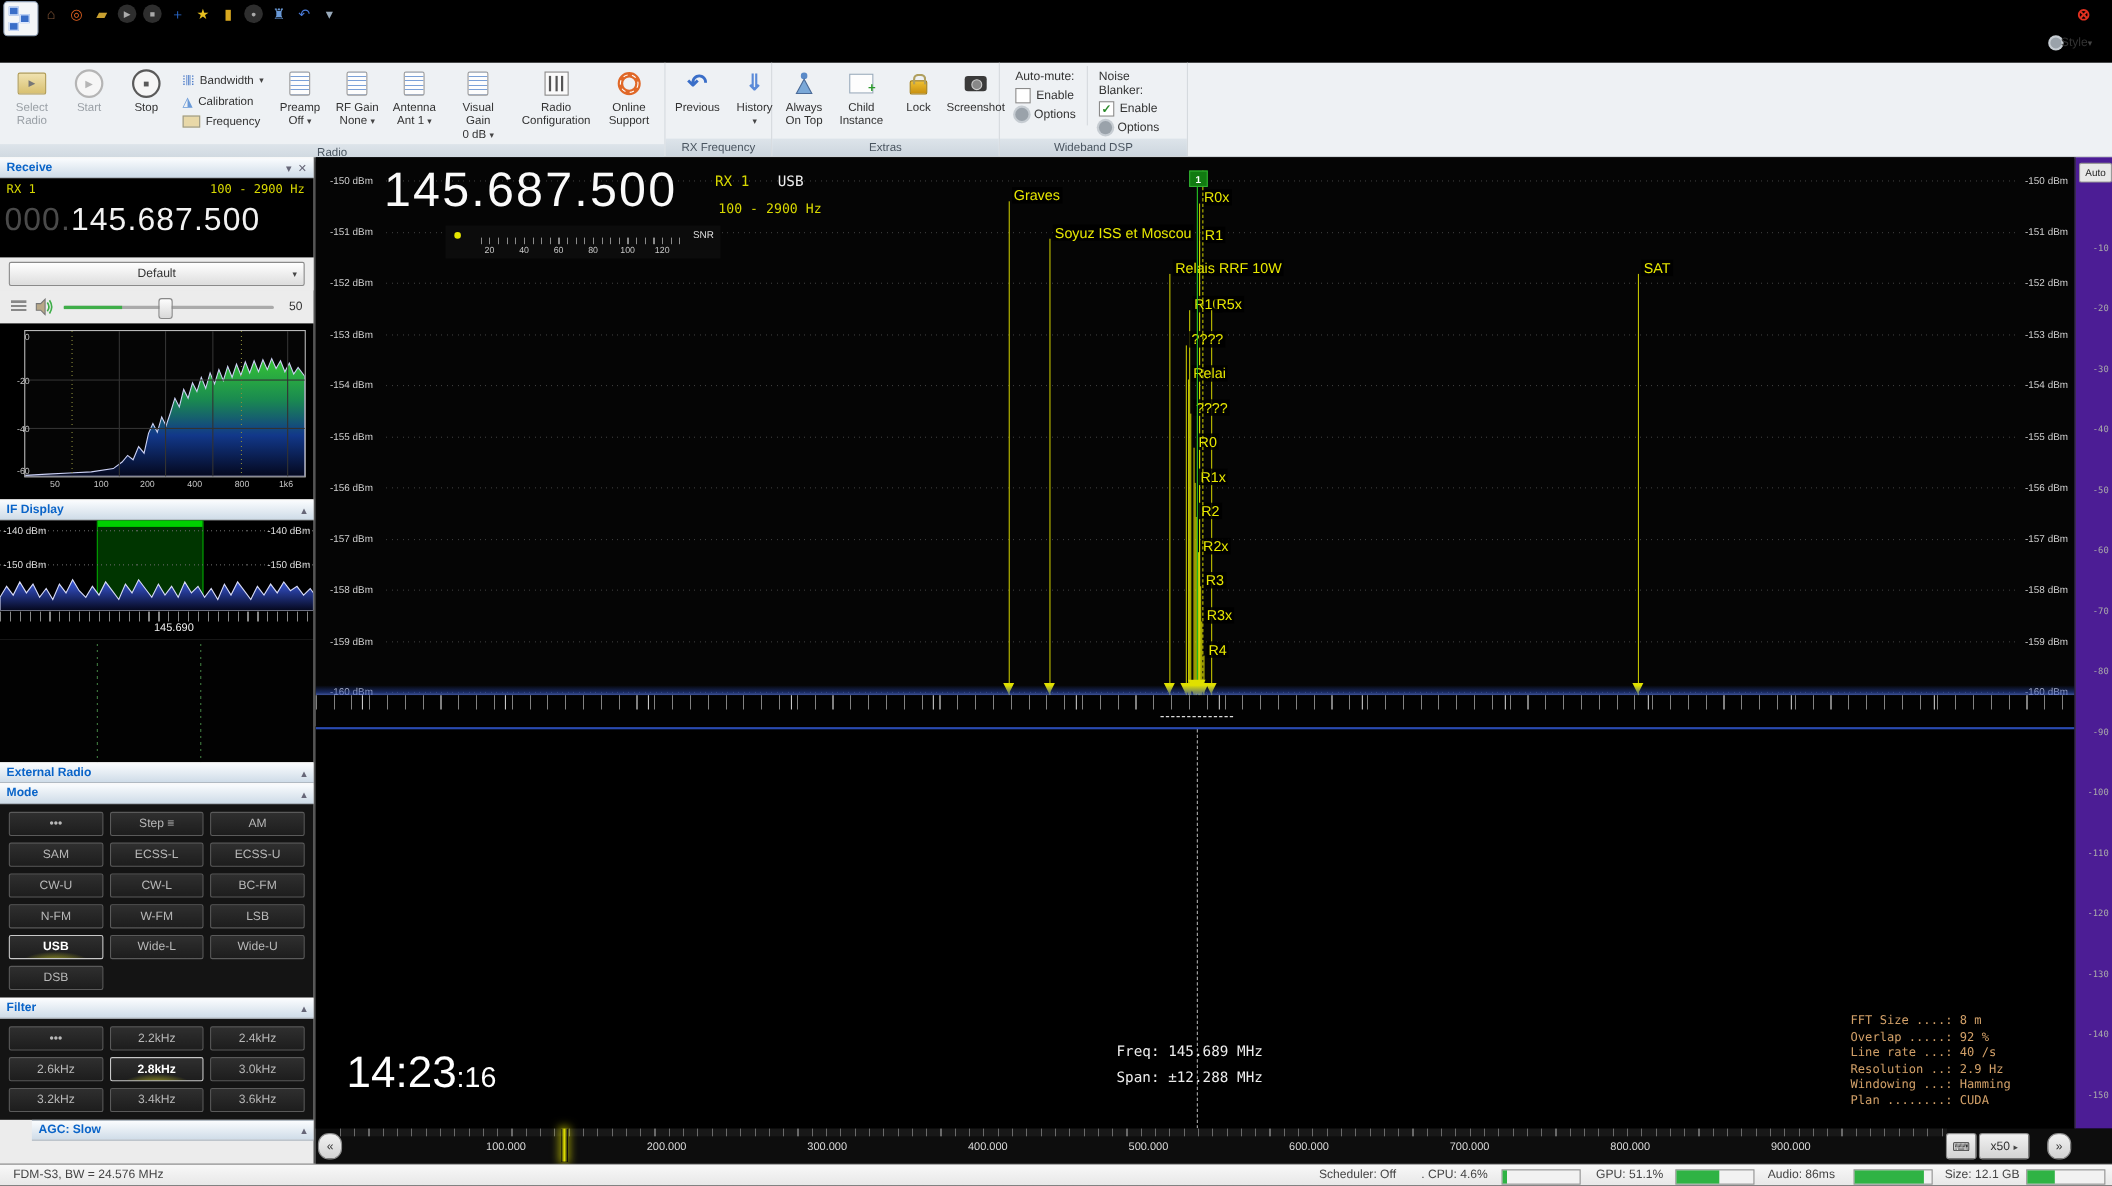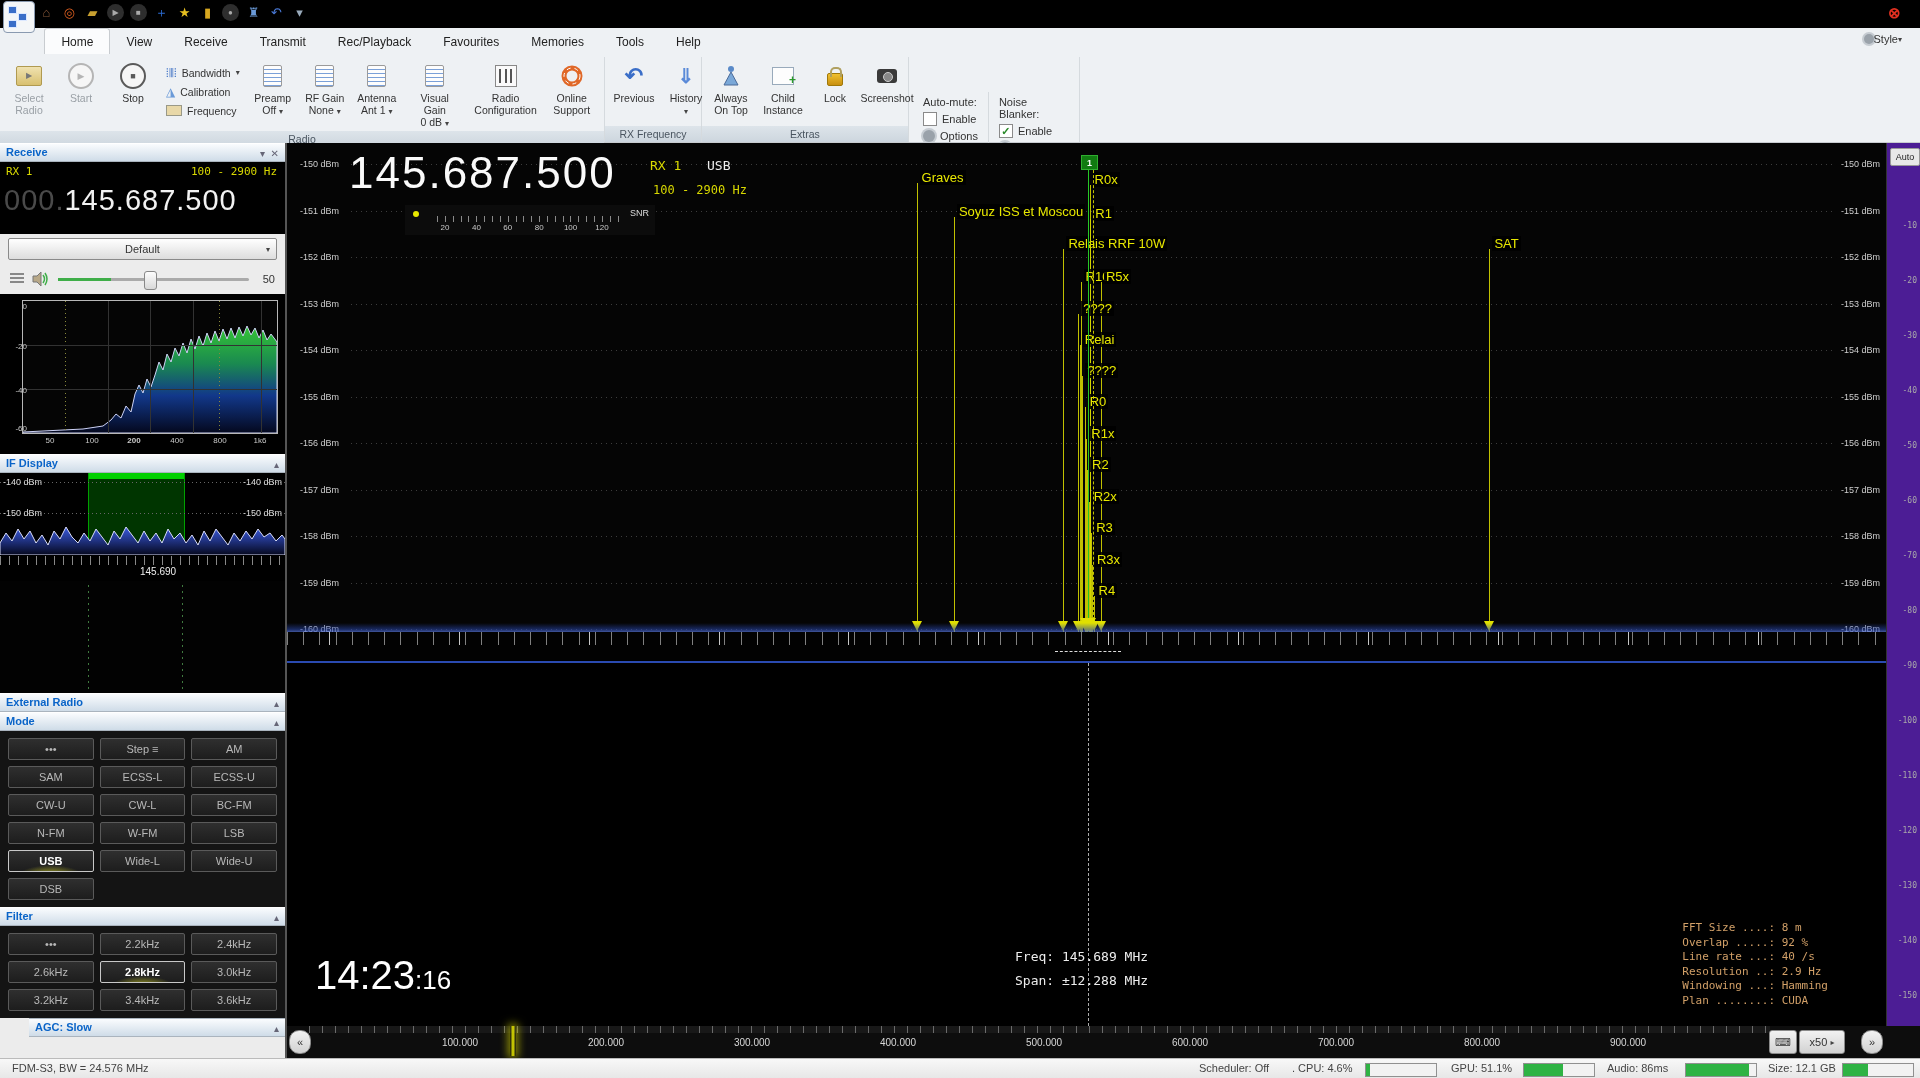--- a/index.html
+++ b/index.html
@@ -28,21 +28,21 @@
   .rbtn .ric{width:26px;height:26px;margin-bottom:3px;display:flex;align-items:center;justify-content:center;}
   .rsmallcol{display:flex;flex-direction:column;justify-content:flex-start;gap:2px;padding:4px 6px;}
   .rsmall{display:flex;align-items:center;gap:5px;font-size:10.5px;color:#333;height:17px;}
   .circle-ic{width:22px;height:22px;border-radius:50%;border:2px solid #5a5a5a;display:flex;align-items:center;justify-content:center;font-size:9px;color:#5a5a5a;background:#f6f6f6;}
   .circle-ic.dim{border-color:#b5b5b5;color:#b5b5b5;}
   .listic{width:17px;height:20px;background:#fdfdfd;border:1px solid #9a9a9a;border-radius:2px;
           background-image:repeating-linear-gradient(#fdfdfd 0 3px,#7aa0d8 3px 4px);}
   .dd{font-size:8px;color:#444;}
   .chk{width:12px;height:12px;background:#fff;border:1px solid #8a8a8a;display:inline-flex;align-items:center;justify-content:center;font-size:11px;color:#2a8a2a;font-weight:bold;}
   .gear{width:12px;height:12px;border-radius:50%;background:#9aa2aa;box-shadow:0 0 0 2px #c6ccd2;display:inline-block;}
-  .wbcol{display:flex;flex-direction:column;gap:4px;padding:4px 10px;font-size:11px;color:#333;margin-top:32px;}
+  .wbcol{display:flex;flex-direction:column;gap:4px;padding:4px 10px;font-size:11px;color:#333;}
   
   #sidebar{left:0;top:143px;width:285px;height:915px;background:#ececec;border-right:2px solid #555;}
   .shead{position:relative;height:17px;background:linear-gradient(#fafcfe,#cfdce8);border-top:1px solid #fff;border-bottom:1px solid #aab4be;
          font-size:11px;font-weight:bold;color:#0a64c8;padding-left:6px;line-height:17px;}
   .shead .hctl{position:absolute;right:6px;top:1px;color:#667;font-size:10px;font-weight:normal;}
   #rxpanel{background:#000;height:72px;position:relative;}
   .rxrow{position:absolute;left:6px;top:3px;font-family:"DejaVu Sans Mono",monospace;font-size:11px;color:#d8d800;}
   .rxrange{position:absolute;right:8px;top:3px;font-family:"DejaVu Sans Mono",monospace;font-size:11px;color:#d8d800;}
   .rxfreq{position:absolute;left:4px;top:22px;font-size:29px;letter-spacing:1px;color:#f2f2f2;white-space:nowrap;}
   .rxfreq .dim{color:#4a4a4a;}
@@ -166,24 +166,20 @@
         <span class="qicon" style="color: rgb(232, 192, 32);">★</span>
         <span class="qicon" style="color: rgb(216, 168, 32);">▮</span>
         <span class="qicon" style="color: rgb(170, 170, 170); background: rgb(46, 46, 46); border-radius: 50%; font-size: 8px;">●</span>
         <span class="qicon" style="color: rgb(106, 154, 216);">♜</span>
         <span class="qicon" style="color: rgb(74, 122, 216);">↶</span>
         <span class="qicon" style="color: rgb(153, 170, 187);">▾</span>
       </div>
     <div id="close-red" class="abs">⊗</div>
   </div>
 
-  <div id="tabrow" class="abs">
-    <div style="display:inline-block;width:40px;"></div>
-    <span id="tabs"><span class="tab active">Home</span><span class="tab">View</span><span class="tab">Receive</span><span class="tab">Transmit</span><span class="tab">Rec/Playback</span><span class="tab">Favourites</span><span class="tab">Memories</span><span class="tab">Tools</span><span class="tab">Help</span></span>
-  </div>
   <div id="stylebox" class="abs">
     <span class="gear" style="width:10px;height:10px;"></span>
     <span>Style</span>
       <span class="dd">▾</span>
   </div>
 
   <div id="ribbon" class="abs">
 
     <div class="rgroup" style="width:604px;">
       <div class="rgroup-body">
@@ -399,21 +395,21 @@
       </div>
       <div id="aylabs">
           <div class="aylab" style="top: 8px;">0</div>
           <div class="aylab" style="top: 48px;">-20</div>
           <div class="aylab" style="top: 92px;">-40</div>
           <div class="aylab" style="top: 130px;">-60</div>
         </div>
         <div id="axlabs">
           <div class="axlab" style="left: 50px;">50</div>
           <div class="axlab" style="left: 92px;">100</div>
-          <div class="axlab" style="left: 134px; font-weight: bold;">200</div>
+          <div class="axlab" style="left: 134px;">200</div>
           <div class="axlab" style="left: 177px;">400</div>
           <div class="axlab" style="left: 220px;">800</div>
           <div class="axlab" style="left: 260px;">1k6</div>
         </div>
     </div>
     <div class="shead">
       <span>IF Display</span><span class="hctl">▴</span>
     </div>
     <div id="ifpanel">
       <div id="ifpass">

